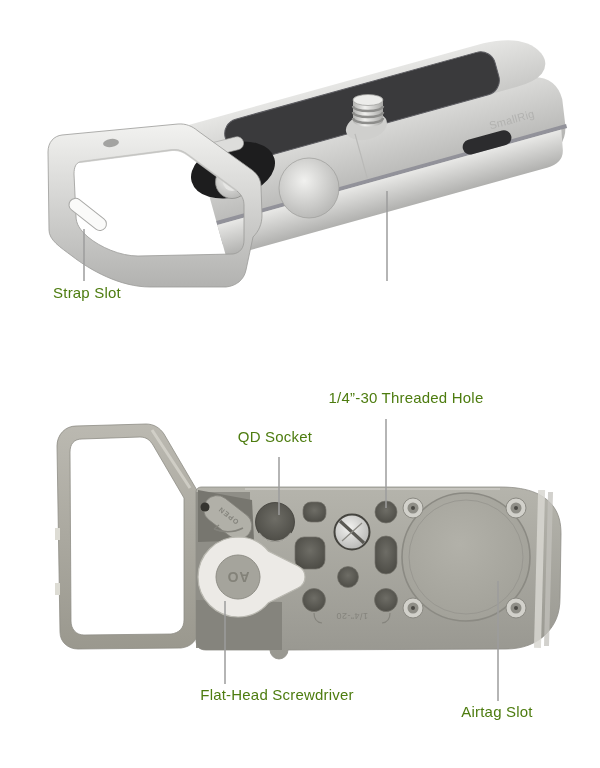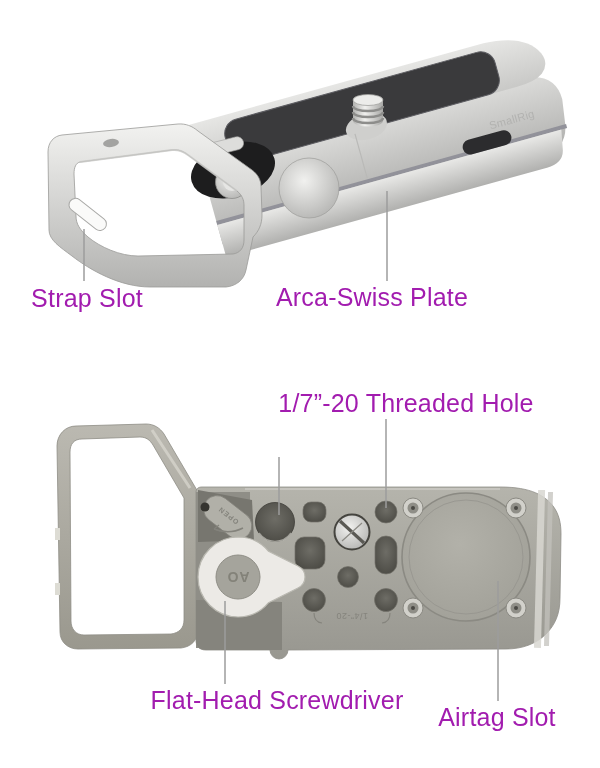--- a/index.html
+++ b/index.html
@@ -1,20 +1,20 @@
 <!DOCTYPE html>
 <html><head>
 <meta charset="utf-8">
 <style>
   html,body{margin:0;padding:0;background:#ffffff;}
   #stage{position:relative;width:600px;height:768px;background:#ffffff;overflow:hidden;
          font-family:"Liberation Sans","DejaVu Sans",sans-serif;}
   #artwork{position:absolute;left:0;top:0;}
   .callout-label{position:absolute;transform:translateX(-50%);white-space:nowrap;
-                 font-size:25px;line-height:1.15;color:#a21caf;letter-spacing:0.2px;}
+                 font-size:15px;line-height:1.15;color:#4d7c0f;letter-spacing:0.2px;}
 </style>
 </head>
 <body>
 
 <div id="stage">
 
 <svg id="artwork" width="600" height="768" viewBox="0 0 600 768">
   <defs>
     <linearGradient id="gBarTop" x1="0" y1="0" x2="0" y2="1">
       <stop offset="0" stop-color="#e6e6e4"></stop>
@@ -205,17 +205,17 @@
     <line x1="84" y1="229" x2="84" y2="281"></line>
     <line x1="387" y1="191" x2="387" y2="281"></line>
     <line x1="279" y1="457" x2="279" y2="515"></line>
     <line x1="386" y1="419" x2="386" y2="508"></line>
     <line x1="225" y1="601" x2="225" y2="684"></line>
     <line x1="498" y1="581" x2="498" y2="701"></line>
   </g>
 </svg>
 
   <div class="callout-label" style="left:87px;top:284px">Strap Slot</div>
-  <div class="callout-label" style="left:372px;top:283px">Arca-Swiss Plate</div>
-  <div class="callout-label" style="left:406px;top:389px">1/7”-20 Threaded Hole</div>
+  <div class="callout-label" style="left:406px;top:389px">1/4”-30 Threaded Hole</div>
+  <div class="callout-label" style="left:275px;top:428px">QD Socket</div>
   <div class="callout-label" style="left:497px;top:703px">Airtag Slot</div>
   <div class="callout-label" style="left:277px;top:686px">Flat-Head Screwdriver</div>
 </div>
 
 </body></html>

